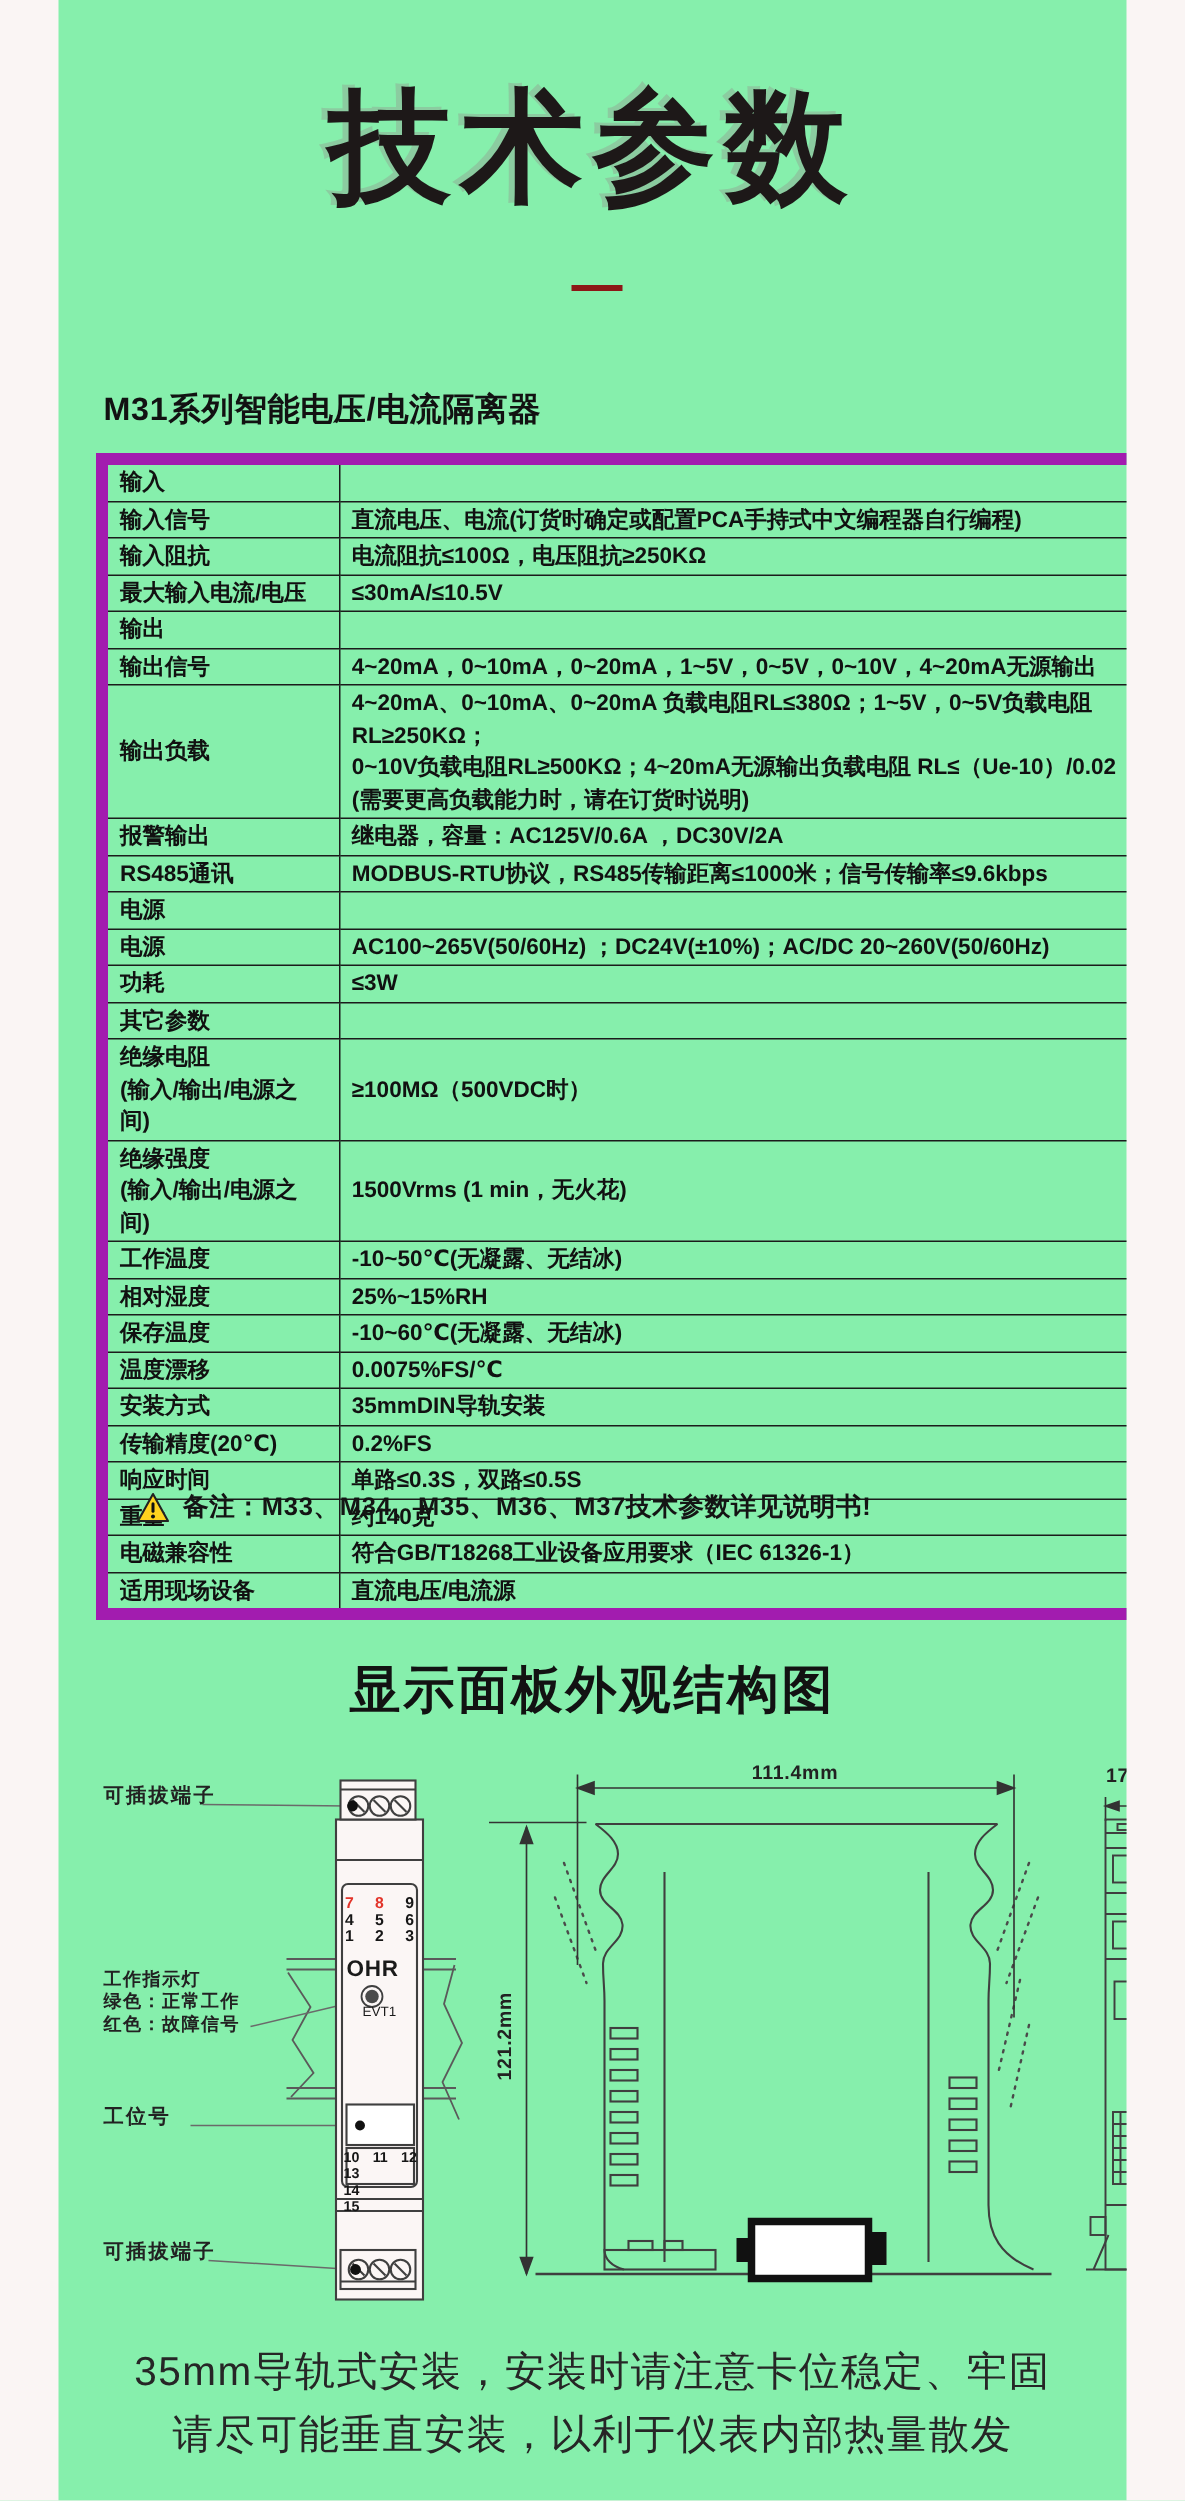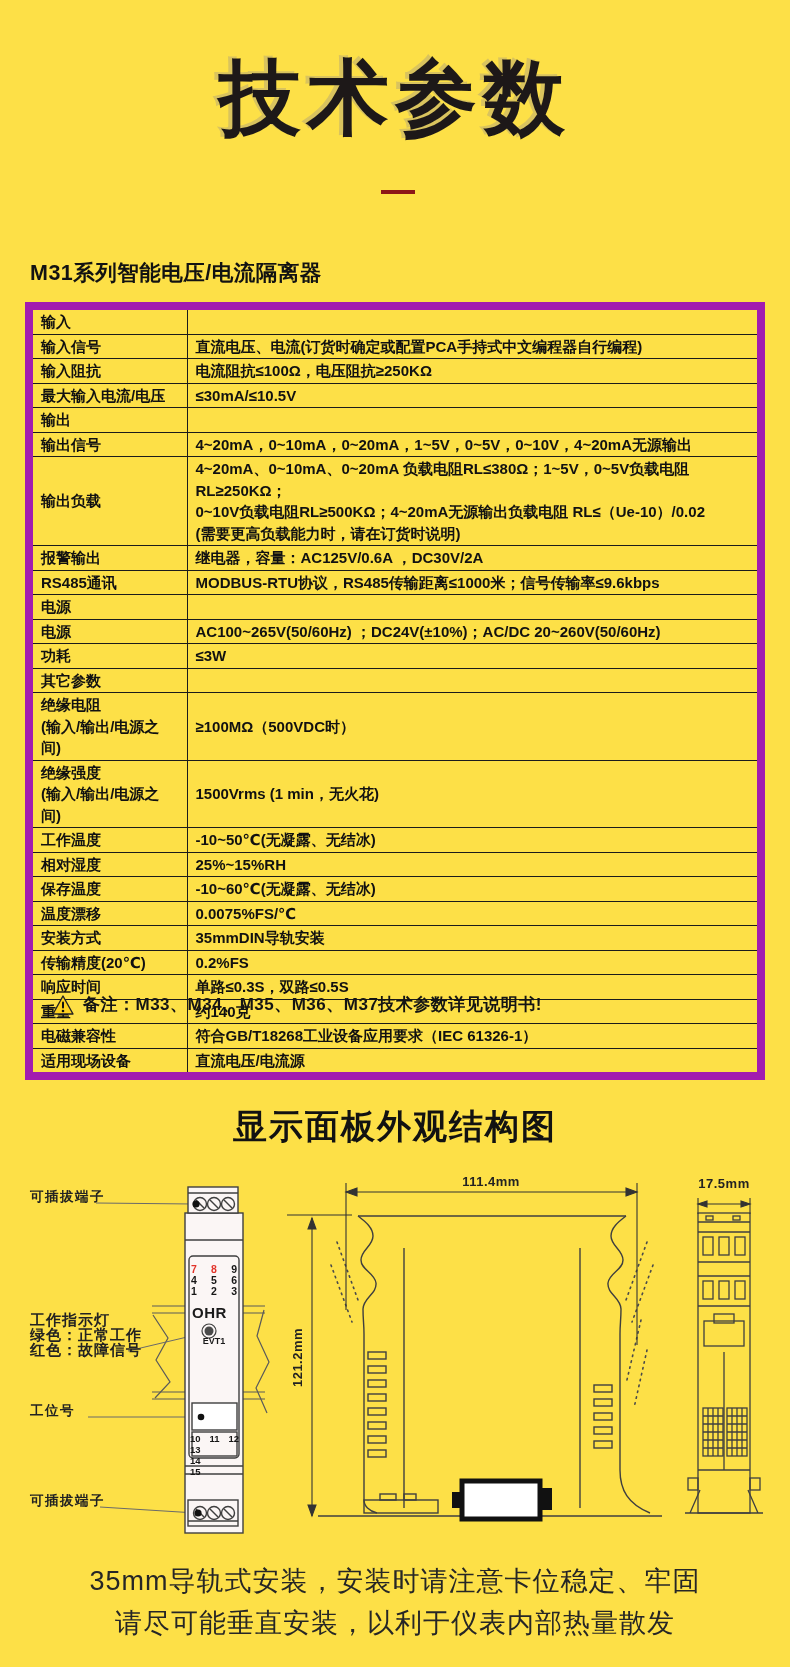--- a/index.html
+++ b/index.html
@@ -1,19 +1,19 @@
 <!DOCTYPE html>
 <html><head>
 <meta charset="utf-8">
 <style>
   * { margin:0; padding:0; box-sizing:border-box; }
   html,body { background:#faf5f4; }
   .page {
-    position:relative; width:790px; height:1667px; margin:0 auto;
-    background:#fde047; overflow:hidden;
+    position:relative; width:712px; height:1667px; margin:0 auto;
+    background:#86efac; overflow:hidden;
     font-family:"Liberation Sans","DejaVu Sans",sans-serif; color:#141414;
   }
   .main-title {
     position:absolute; top:44px; left:0; width:100%;
     text-align:center; font-size:82px; font-weight:900; letter-spacing:6px;
     color:#1d1818; text-shadow:-4px -2px 0 rgba(150,140,138,0.35);
   }
   .title-dash {
     position:absolute; top:190px; left:50%; margin-left:-14px;
     width:34px; height:4px; background:#8c1717;
@@ -41,33 +41,33 @@
   .section2-heading {
     position:absolute; top:1104px; left:0; width:100%;
     text-align:center; font-size:34px; font-weight:900; letter-spacing:2px; color:#121212;
   }
   .diagram { position:absolute; top:1170px; left:0; width:790px; height:370px; }
   .diagram svg.drawing { position:absolute; top:0; left:0; }
   .lbl {
     position:absolute; font-size:13.5px; font-weight:700; color:#222;
     letter-spacing:1.5px; white-space:nowrap;
   }
-  .lbl.multi { line-height:15px; letter-spacing:1px; font-size:15px; }
+  .lbl.multi { line-height:15px; letter-spacing:1px; font-size:12px; }
   .dim {
     position:absolute; font-size:13px; font-weight:600; color:#222;
     text-align:center; letter-spacing:0.5px;
   }
   .dim.vert { transform:rotate(-90deg); transform-origin:center center; }
   .brand {
     position:absolute; left:192px; top:134px; width:44px; text-align:left;
     font-size:15px; font-weight:900; color:#1a1a1a; letter-spacing:0.5px;
   }
   .model {
     position:absolute; left:195px; top:166px; width:38px; text-align:center;
-    font-size:9px; font-weight:700; color:#1a1a1a;
+    font-size:9px; font-weight:400; color:#1a1a1a;
   }
   .numrow {
     position:absolute; left:191px; width:46px; display:flex;
     justify-content:space-between; font-size:10.5px; font-weight:700; color:#161616;
   }
   .numrow.small { left:190px; width:49px; font-size:9.5px; }
   .numrow .red { color:#e2342a; }
   .footer {
     position:absolute; top:1560px; left:0; width:100%; text-align:center;
     font-size:27px; font-weight:500; color:#262626; line-height:42px; letter-spacing:1px;

